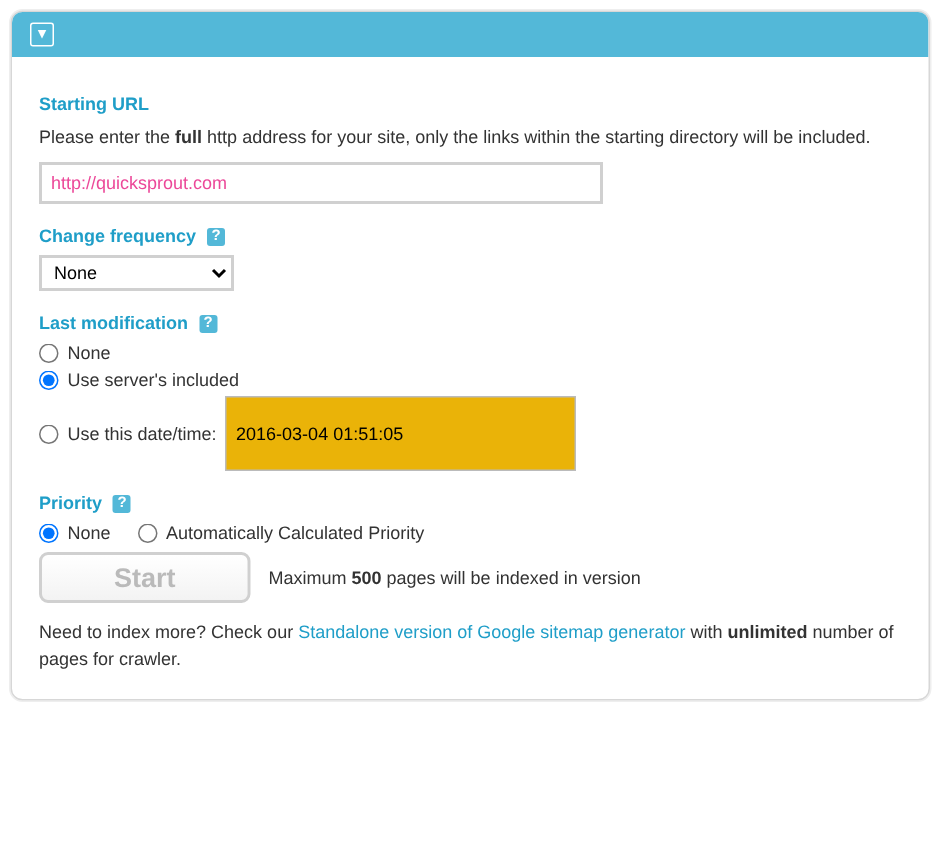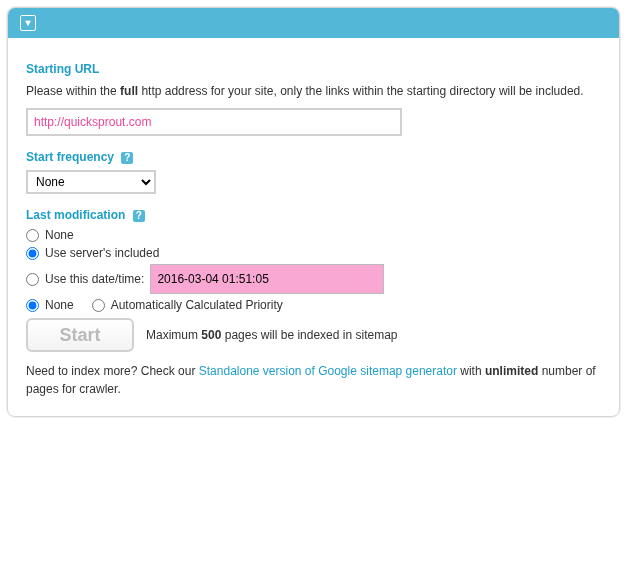--- a/index.html
+++ b/index.html
@@ -94,39 +94,39 @@
     margin: 4px 0;
     display: flex;
     align-items: center;
     gap: 6px;
   }
   .radio-row label { cursor: pointer; }
   .date-input {
     width: 220px;
     height: 18px;
     border: 1px solid #bbb;
-    padding: 5px 6px;
-    font-family: Verdana, Arial, sans-serif;
-    font-size: 12px;
-    background: #f9a8d4;
+    padding: 15px 6px;
+    font-family: Verdana, Arial, sans-serif;
+    font-size: 12px;
+    background: #eab308;
   }
   .priority-row {
     display: flex;
     align-items: center;
     gap: 18px;
     margin-top: 4px;
   }
   .priority-opt {
     display: inline-flex;
     align-items: center;
     gap: 6px;
   }
   .start-button {
     display: inline-block;
-    width: 108px;
+    width: 141px;
     height: 34px;
     border: 2px solid #d0d0d0;
     border-radius: 6px;
     background: linear-gradient(#ffffff, #f3f3f3);
     color: #bababa;
     font-size: 18px;
     font-weight: bold;
     font-family: Verdana, Arial, sans-serif;
     cursor: pointer;
     vertical-align: middle;
@@ -149,27 +149,27 @@
 
 <div class="panel">
   <div class="panel-header">
     <span class="collapse-icon">▾</span>
   </div>
   <div class="panel-body">
 
     
     <div class="section-heading">Starting URL</div>
     <div class="desc">
-      <span>Please within the </span><b>full</b><span> http address for your site, only the links within the starting directory will be included.</span>
+      <span>Please enter the </span><b>full</b><span> http address for your site, only the links within the starting directory will be included.</span>
     </div>
     <input type="text" class="text-input" value="http://quicksprout.com" style="">
 
     
     <div class="section-heading">
-      <span>Start frequency</span>
+      <span>Change frequency</span>
       <span class="help-icon">?</span>
     </div>
     <select class="select-input">
       <option selected="">None</option>
     </select>
 
     
     <div class="section-heading">
       <span>Last modification</span>
       <span class="help-icon">?</span>
@@ -182,36 +182,40 @@
       <input type="radio" name="lastmod" checked="" style="">
       <label>Use server's included</label>
     </div>
     <div class="radio-row">
       <input type="radio" name="lastmod" style="">
       <label>Use this date/time:</label>
       <input type="text" class="date-input" value="2016-03-04 01:51:05" style="">
     </div>
 
     
+    <div class="section-heading">
+      <span>Priority</span>
+      <span class="help-icon">?</span>
+    </div>
     <div class="priority-row">
       <span class="priority-opt">
         <input type="radio" name="priority" checked="" style="">
         <label>None</label>
       </span>
       <span class="priority-opt">
         <input type="radio" name="priority" style="">
         <label>Automatically Calculated Priority</label>
       </span>
     </div>
 
     
     <div class="start-row">
       <button class="start-button">Start</button>
       <span>
-        <span>Maximum </span><b>500</b><span> pages will be indexed in sitemap</span>
+        <span>Maximum </span><b>500</b><span> pages will be indexed in version</span>
       </span>
     </div>
 
     <div class="note">
       <span>Need to index more? Check our </span><a class="link">Standalone version of Google sitemap generator</a><span> with </span><b>unlimited</b><span> number of pages for crawler.</span>
     </div>
 
   </div>
 </div>
 

